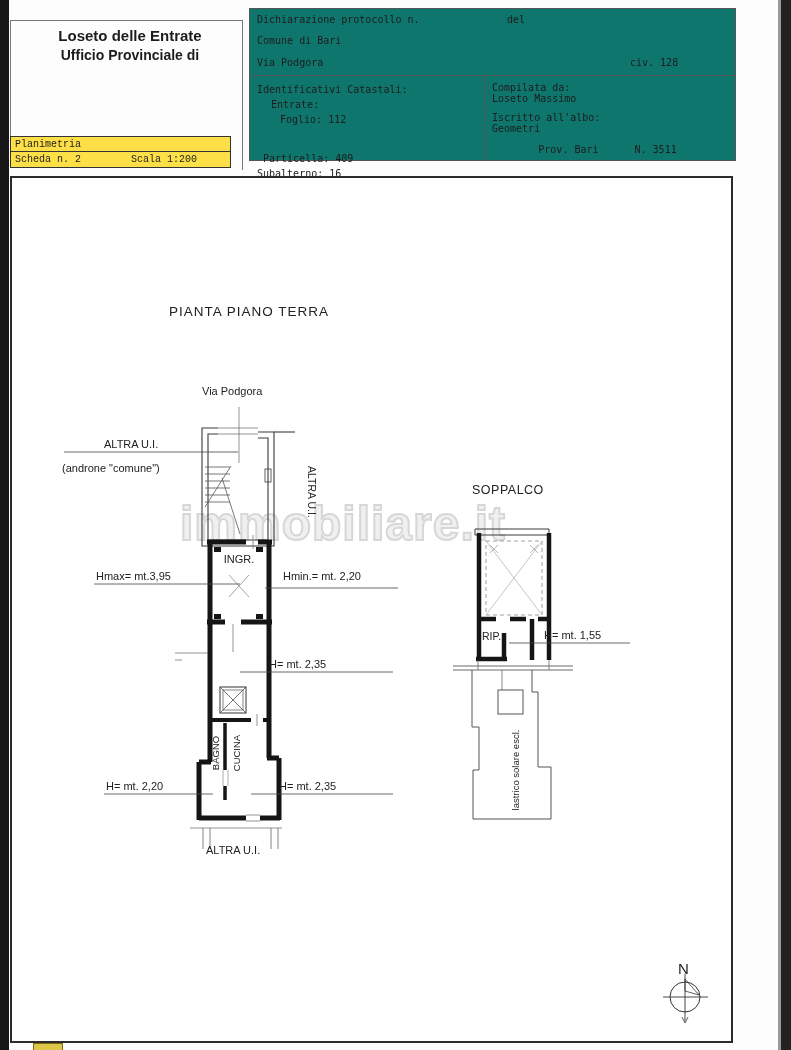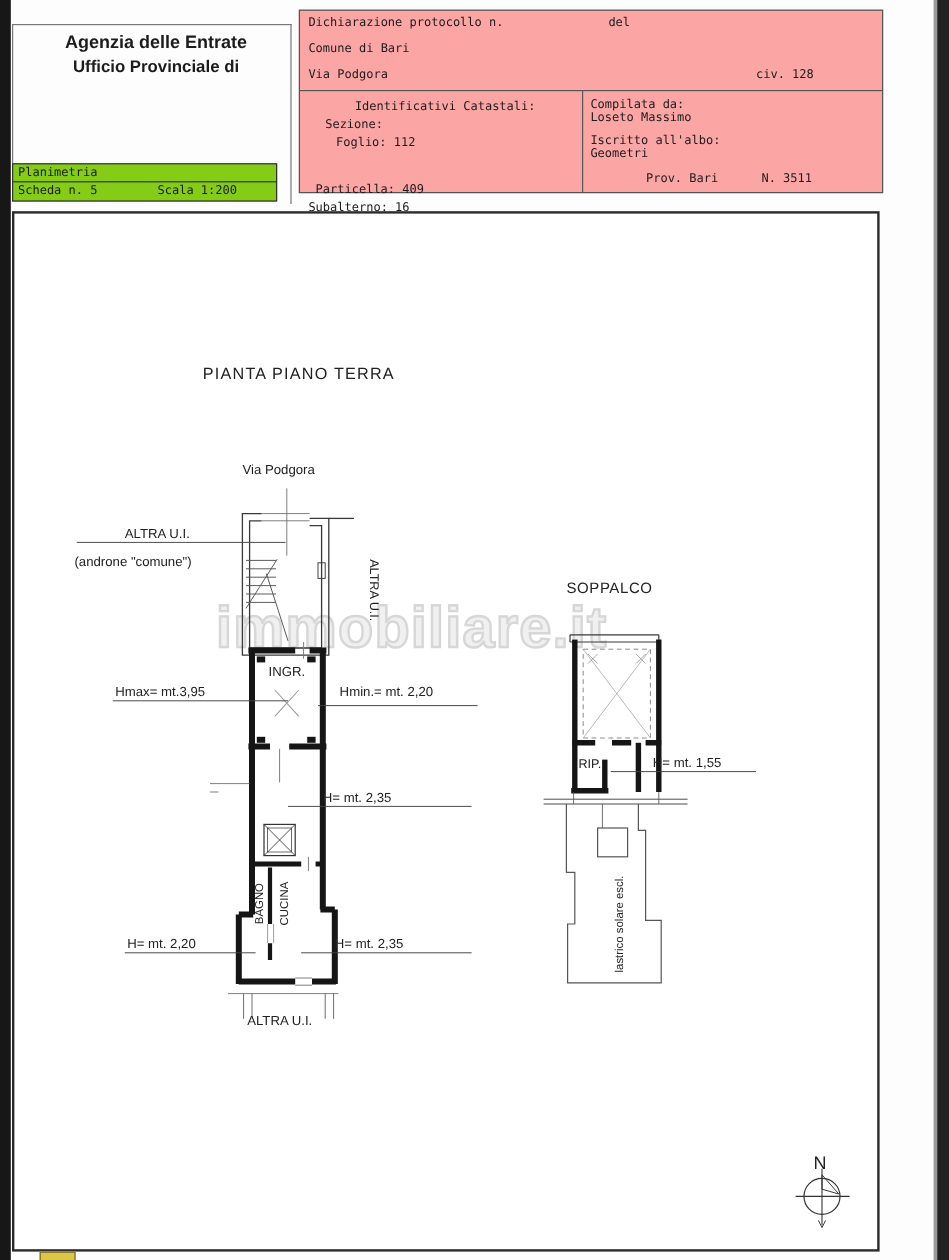--- a/index.html
+++ b/index.html
@@ -12,26 +12,26 @@
   .strip-right{left:781px;top:0;width:10px;height:1050px;background:#222222;}
   .strip-right-edge{left:778px;top:0;width:3px;height:1050px;background:#9a9a9a;}
   
   .agency{left:28px;top:26px;width:204px;text-align:center;font-weight:bold;line-height:1.3;}
   .agency .l1{font-size:15px;}
   .agency .l2{font-size:18px;letter-spacing:.5px;}
   .agency .l3,.agency .l4{font-size:14px;}
   .hline{background:#777;height:1px;}
   .vline{background:#777;width:1px;}
   
-  .plan-table{left:10px;top:136px;width:219px;border:1px solid #333;background:#84cc16;font-size:10px;}
+  .plan-table{left:10px;top:136px;width:219px;border:1px solid #333;background:#fde047;font-size:10px;font-family:Liberation Mono, monospace;}
   .plan-table .r1{padding:2px 4px 1px 4px;border-bottom:1px solid #333;}
   .plan-table .r2{padding:2px 4px 2px 4px;display:flex;}
   .plan-table .r2 .scala{margin-left:50px;}
   
-  .decl-box{left:249px;top:8px;width:485px;height:151px;border:1px solid #555;background:#fca5a5;font-size:10px;}
+  .decl-box{left:249px;top:8px;width:485px;height:151px;border:1px solid #555;background:#0f766e;font-size:10px;}
   .decl-top{position:relative;height:66px;border-bottom:1px solid #555;}
   .decl-bottom{display:flex;height:84px;}
   .decl-bl{position:relative;width:235px;border-right:1px solid #555;}
   .decl-br{position:relative;flex:1;}
   .decl-bl div{line-height:15px;}
   .decl-br .row-prov{display:flex;justify-content:center;padding-right:12px;gap:36px;}
   
   .main-box{left:10px;top:176px;width:719px;height:863px;border:2px solid #2b2b2b;background:#fff;}
   .watermark{left:168px;top:318px;font-size:48px;font-weight:bold;letter-spacing:1px;
              color:rgba(205,205,205,0.30);-webkit-text-stroke:2px #d7d7d7;white-space:nowrap;z-index:1;}
@@ -49,44 +49,44 @@
 
   <div class="abs strip-left"></div>
   <div class="abs strip-right-edge"></div>
   <div class="abs strip-right"></div>
 
   <div class="abs hline" style="left:10px;top:20px;width:233px;"></div>
   <div class="abs vline" style="left:10px;top:20px;height:116px;"></div>
   <div class="abs vline" style="left:242px;top:20px;height:150px;"></div>
 
   <div class="abs agency">
-    <div class="l1">Agenzia delle Entrate</div>
+    <div class="l1">Loseto delle Entrate</div>
     <div class="l3">Ufficio Provinciale di</div>
   </div>
 
   <div class="abs plan-table mono">
     <div class="r1">Planimetria</div>
     <div class="r2">
-      <span>Scheda n. 5</span>
+      <span>Scheda n. 2</span>
       <span class="scala">Scala 1:200</span>
     </div>
   </div>
 
   <div class="abs decl-box mono">
     <div class="decl-top">
       <span class="abs" style="left:7px;top:5px;">Dichiarazione protocollo n.</span>
       <span class="abs" style="left:257px;top:5px;">del</span>
       <span class="abs" style="left:7px;top:26px;">Comune di Bari</span>
       <span class="abs" style="left:7px;top:48px;">Via Podgora</span>
       <span class="abs" style="left:380px;top:48px;">civ. 128</span>
     </div>
     <div class="decl-bottom">
       <div class="decl-bl">
-        <div style="padding:6px 0 0 7px;text-align:center;">Identificativi Catastali:</div>
-        <div style="padding-left:21px;">Sezione:</div>
+        <div style="padding:6px 0 0 7px;">Identificativi Catastali:</div>
+        <div style="padding-left:21px;">Entrate:</div>
         <div style="padding-left:30px;">Foglio: 112</div>
         <div style="padding-left:13px;margin-top:24px;">Particella: 409</div>
         <div style="padding-left:7px;">Subalterno: 16</div>
       </div>
       <div class="decl-br">
         <div style="padding:6px 0 0 6px;line-height:11px;">Compilata da:</div>
         <div style="padding-left:6px;line-height:11px;">Loseto Massimo</div>
         <div style="padding:8px 0 0 6px;line-height:11px;">Iscritto all'albo:</div>
         <div style="padding-left:6px;line-height:11px;">Geometri</div>
         <div class="row-prov" style="padding-top:10px;padding-left:6px;">

